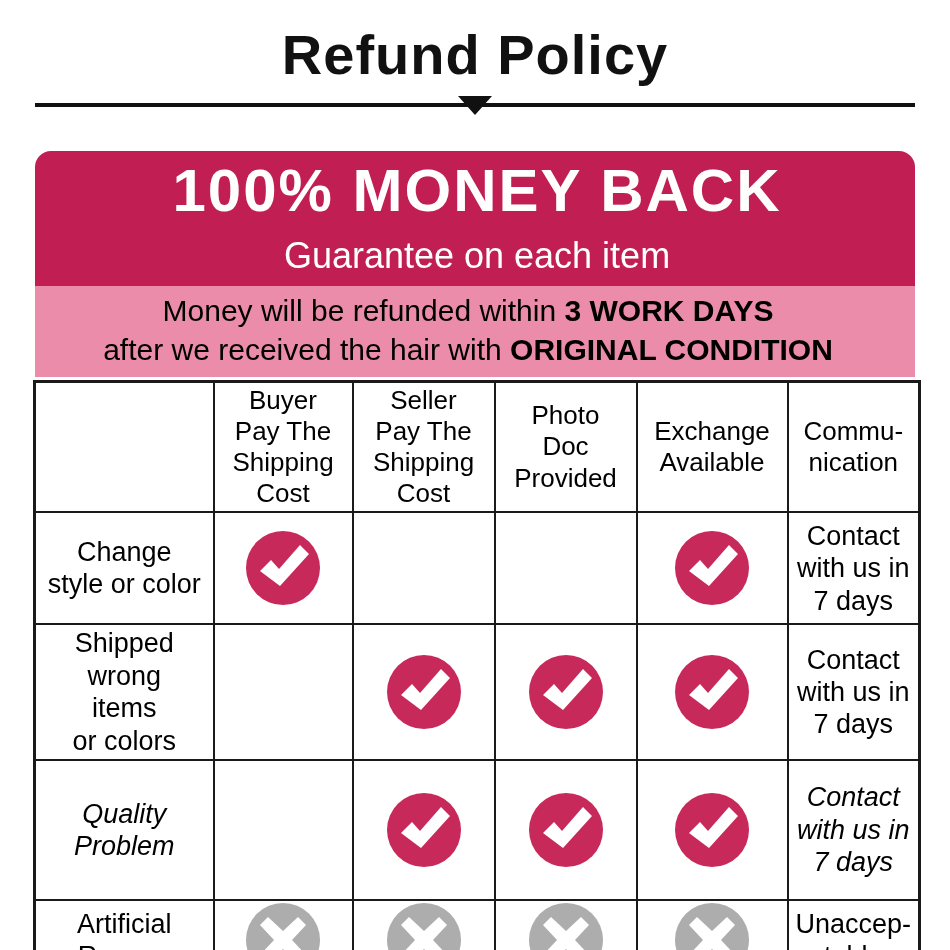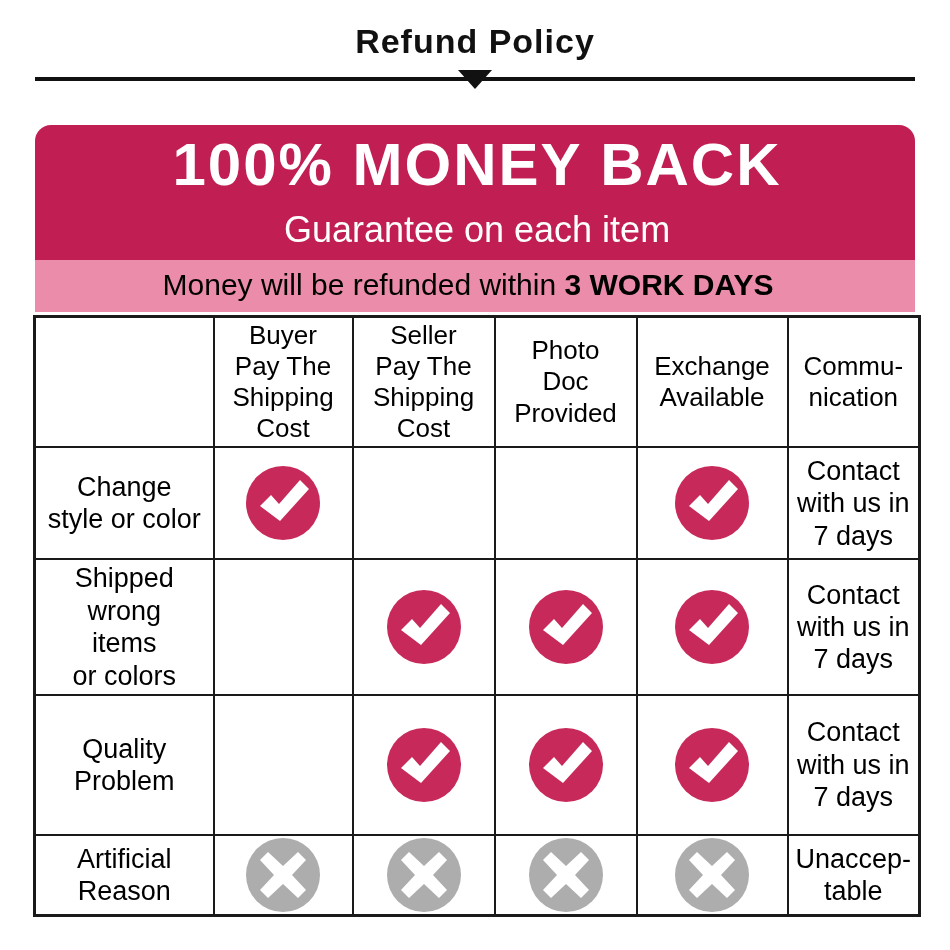--- a/index.html
+++ b/index.html
@@ -9,21 +9,21 @@
     font-family: "Liberation Sans", sans-serif;
     color: #000;
     overflow: hidden;
   }
   .pre { white-space: pre-line; }
 
   
   .page-title {
     margin-top: 22px;
     text-align: center;
-    font-size: 34px;
+    font-size: 56px;
     font-weight: 600;
     letter-spacing: 1px;
     color: #111;
   }
 
   
   .divider {
     position: relative;
     margin: 16px 35px 0 35px;
     height: 4px;
@@ -87,21 +87,21 @@
     vertical-align: middle;
     font-weight: normal;
     font-size: 27px;
     line-height: 1.2;
     padding: 2px;
   }
   .policy-table th { font-size: 26px; }
   tr.header-row   { height: 127px; }
   tr.row-0 { height: 112px; }
   tr.row-1 { height: 120px; }
-  tr.row-2 { height: 140px; }
+  tr.row-2 { height: 140px; font-style: italic; }
   tr.row-3 { height: 81px; margin-left: 31px; }
 
   .mark-cell svg { display: block; margin: 0 auto; }
 </style>
 </head>
 <body>
 
 <div class="page-title">Refund Policy</div>
 
 <div class="divider">
@@ -109,20 +109,23 @@
 </div>
 
 <div class="banner">
   <div class="banner-headline">100% MONEY BACK</div>
   <div class="banner-subheadline">Guarantee on each item</div>
 </div>
 
 <div class="terms">
   <div>
     <span>Money will be refunded within </span><b>3 WORK DAYS</b>
+  </div>
+  <div>
+    <span>after we received the hair with </span><b>ORIGINAL CONDITION</b>
   </div>
 </div>
 
 <table class="policy-table">
   <colgroup>
     <col style="width:179px">
       <col style="width:139px">
       <col style="width:142px">
     <col style="width:142px">
       <col style="width:151px">

